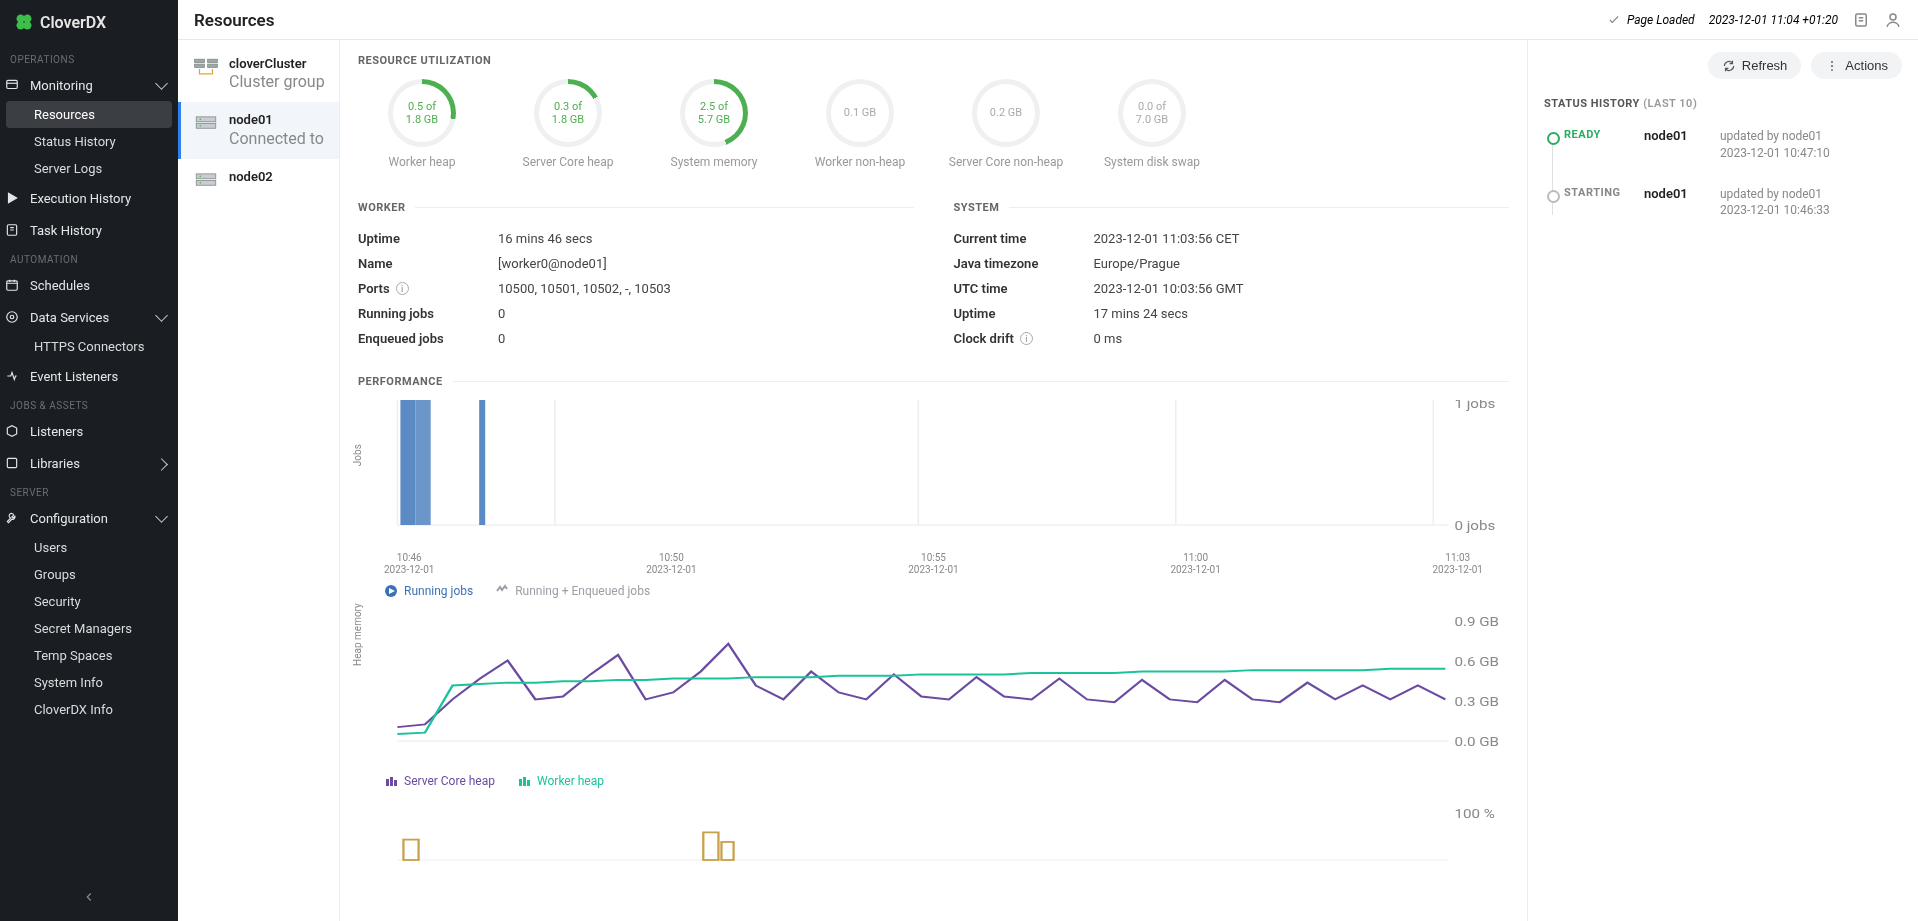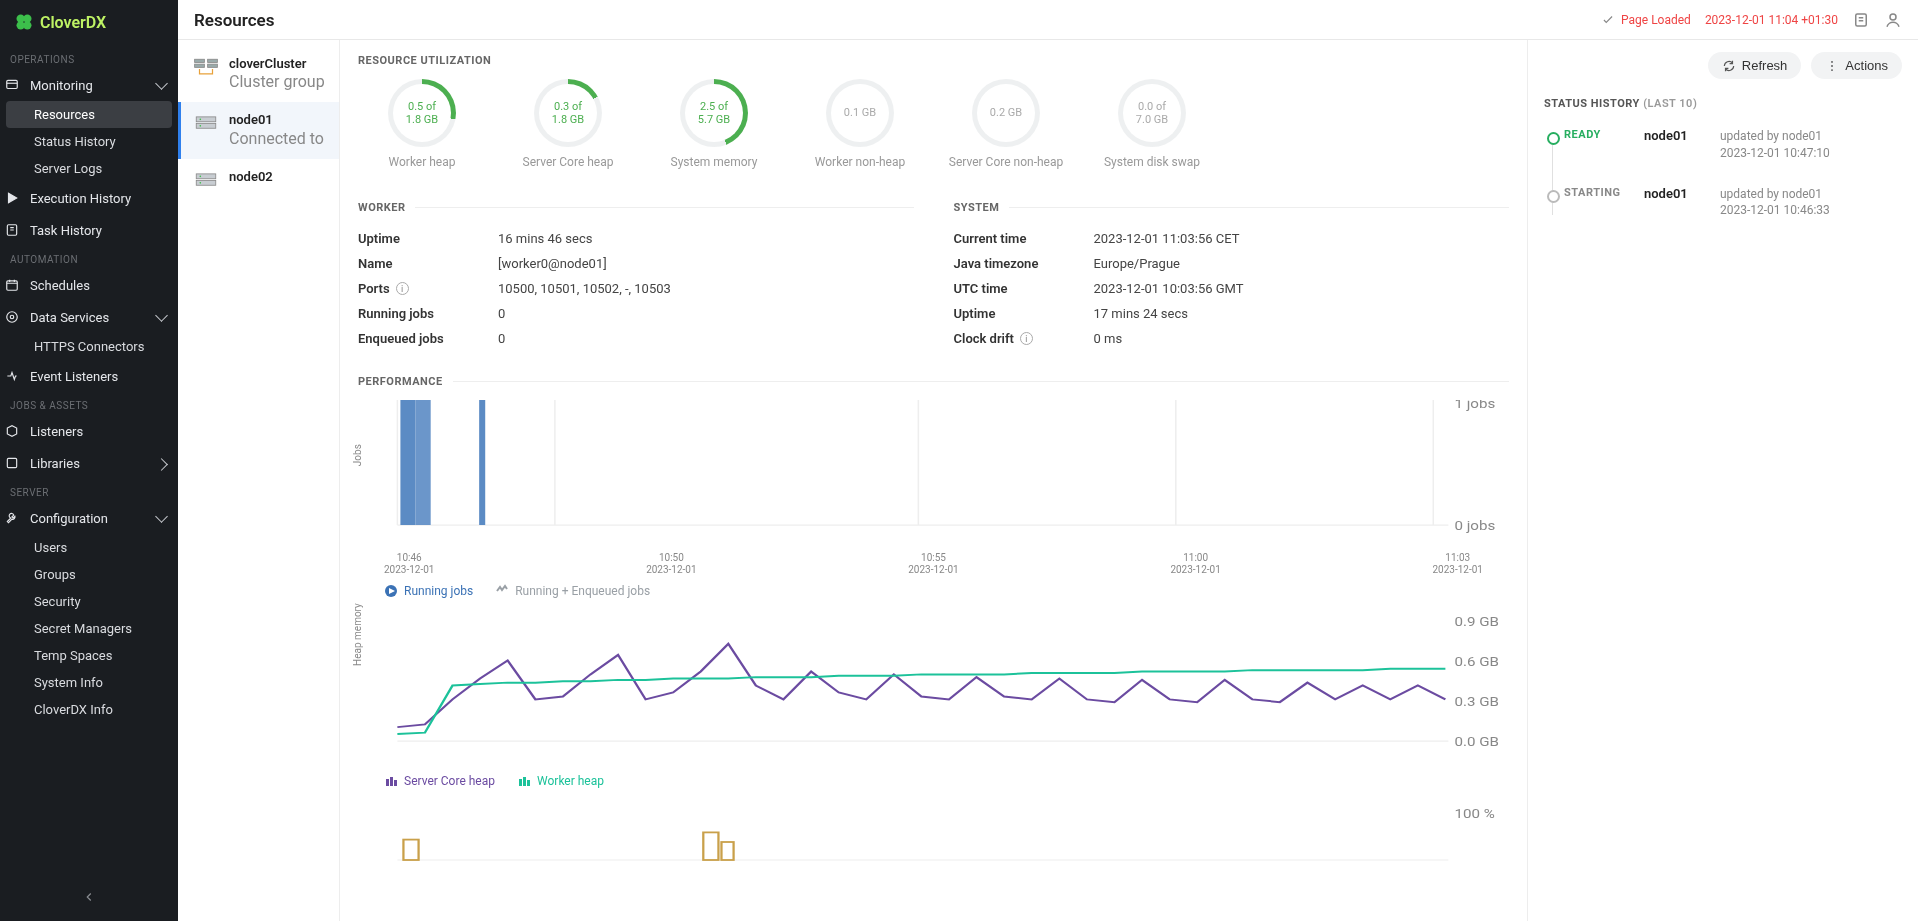--- a/index.html
+++ b/index.html
@@ -1,37 +1,37 @@
 <!DOCTYPE html>
 <html><head>
 <meta charset="utf-8">
 <style>
   * { box-sizing: border-box; margin: 0; padding: 0; }
   html, body { height: 100%; font-family: -apple-system, BlinkMacSystemFont, "Segoe UI", Roboto, Arial, sans-serif; font-size: 13px; color: #333; background: #fff; }
   body { display: flex; overflow: hidden; }
 
   
   .sidebar { width: 178px; background: #1a1d21; color: #c9ccd1; display: flex; flex-direction: column; overflow-y: auto; }
-  .sidebar .logo { display: flex; align-items: center; gap: 6px; padding: 12px 14px 14px; color: #bef264; font-size: 16px; font-weight: 600; }
+  .sidebar .logo { display: flex; align-items: center; gap: 6px; padding: 12px 14px 14px; color: #e5e5e5; font-size: 16px; font-weight: 600; }
   .sidebar .logo svg { width: 20px; height: 20px; }
   .nav-group-label { font-size: 10px; letter-spacing: .5px; color: #6b6e73; padding: 8px 10px 4px; text-transform: uppercase; }
   .nav-item { display: flex; align-items: center; gap: 10px; padding: 8px 4px; cursor: pointer; color: #e4e6ea; position: relative; }
   .nav-item.expandable::after { content: ""; position: absolute; right: 12px; width: 8px; height: 8px; border-right: 1.5px solid #c9ccd1; border-bottom: 1.5px solid #c9ccd1; transform: rotate(45deg); top: 10px; }
   .nav-item.collapsed::after { transform: rotate(-45deg); top: 13px; }
   .nav-item .icon { width: 16px; height: 16px; display: inline-flex; align-items: center; justify-content: center; color: #e4e6ea; }
   .nav-sub { padding: 6px 12px 6px 34px; cursor: pointer; color: #d9dbdf; }
   .nav-sub.active { background: #3b3e43; color: #fff; border-radius: 4px; margin: 0 6px; padding-left: 28px; }
   .sidebar-footer { margin-top: auto; text-align: center; padding: 10px 0 14px; color: #8a8d92; }
 
   
   .main { flex: 1; display: flex; flex-direction: column; overflow: hidden; }
   .topbar { height: 40px; border-bottom: 1px solid #e8e8e8; display: flex; align-items: center; padding: 0 16px; gap: 14px; }
   .topbar .title { font-size: 17px; font-weight: 600; color: #222; }
   .topbar .spacer { flex: 1; }
-  .topbar .status { display: flex; align-items: center; gap: 6px; color: #ef4444; font-size: 12px; }
+  .topbar .status { display: flex; align-items: center; gap: 6px; color: #000000; font-size: 12px; font-style: italic; }
   .topbar .tb-icon { width: 18px; height: 18px; color: #888; cursor: pointer; }
 
   .content { flex: 1; display: flex; overflow: hidden; }
 
   
   .node-pane { width: 162px; border-right: 1px solid #ededed; padding: 6px 0; overflow-y: auto; }
   .node-item { display: flex; gap: 10px; padding: 10px 12px; cursor: pointer; border-left: 3px solid transparent; }
   .node-item.active { background: #f2f6fb; border-left-color: #2f80ed; }
   .node-item .node-icon { width: 26px; height: 26px; display: flex; align-items: center; justify-content: center; }
   .node-item .node-icon svg { width: 26px; height: 26px; }
@@ -216,21 +216,21 @@
 <div class="main">
   <div class="topbar">
     <div class="title">Resources</div>
     <div class="spacer"></div>
     <div class="status">
       <svg width="14" height="14" viewBox="0 0 24 24" fill="none" stroke="#888" stroke-width="2">
           <path d="M5 12l4 4L19 6"></path>
         </svg>
       <span>Page Loaded</span>
     </div>
-    <div class="status">2023-12-01 11:04 +01:30</div>
+    <div class="status">2023-12-01 11:04 +01:20</div>
     <svg class="tb-icon" viewBox="0 0 24 24" fill="none" stroke="currentColor" stroke-width="2">
         <rect x="5" y="4" width="14" height="16" rx="2"></rect>
         <path d="M9 9h6M9 13h6"></path>
       </svg>
     <svg class="tb-icon" viewBox="0 0 24 24" fill="none" stroke="currentColor" stroke-width="2">
         <circle cx="12" cy="8" r="4"></circle>
         <path d="M4 21c1-4 5-6 8-6s7 2 8 6"></path>
       </svg>
   </div>
 

